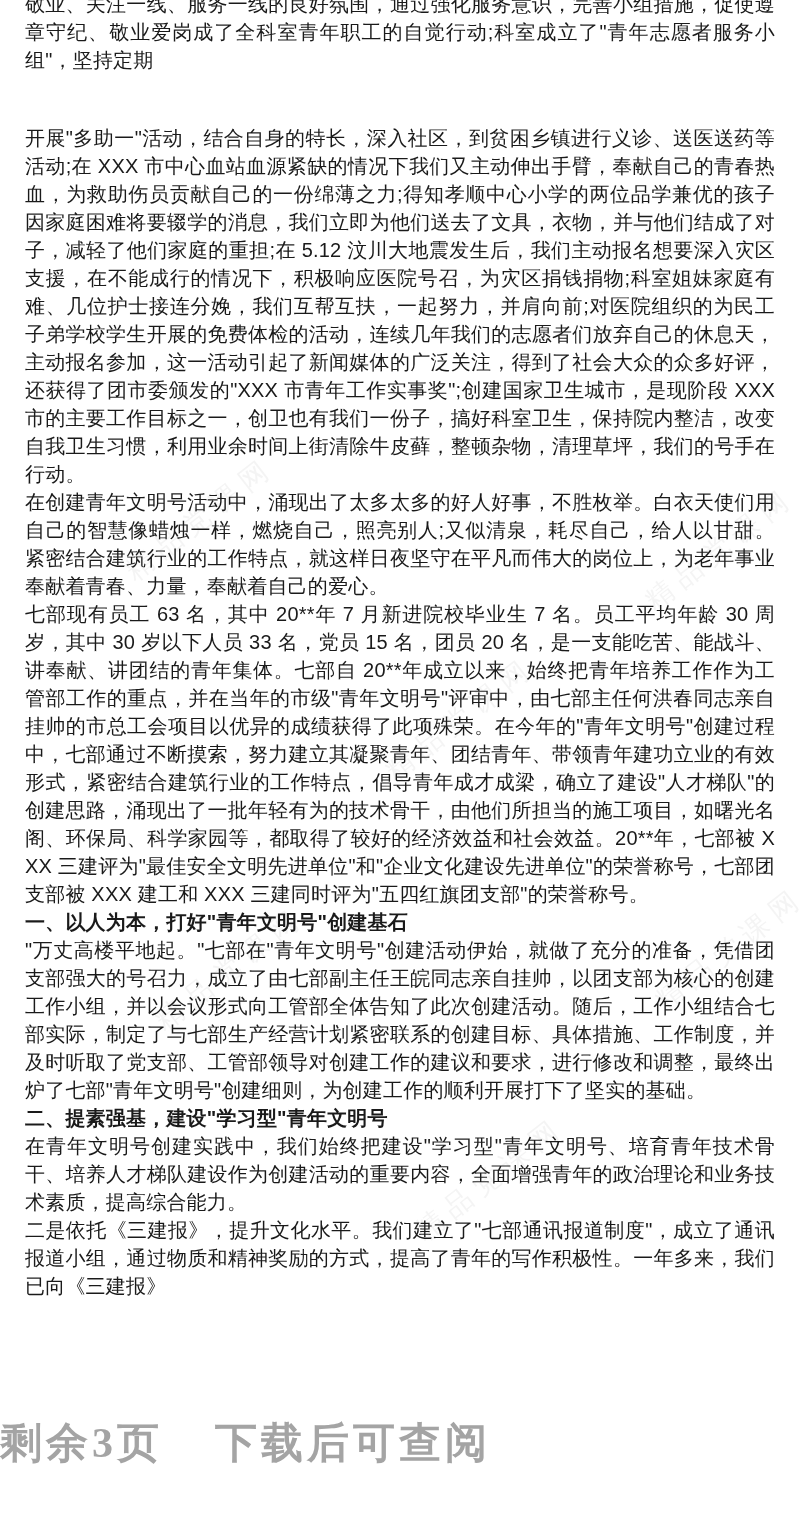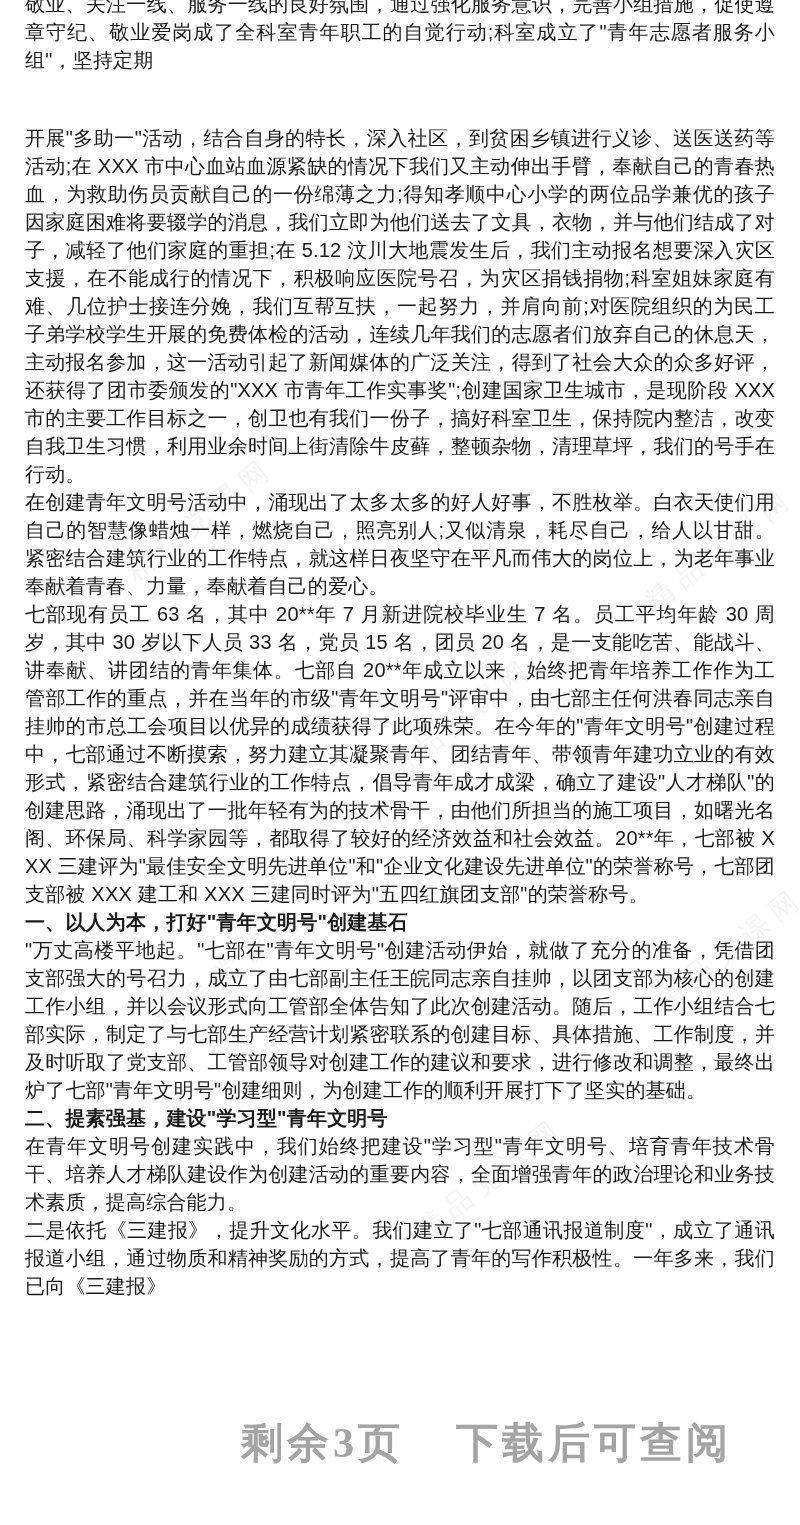--- a/index.html
+++ b/index.html
@@ -25,21 +25,21 @@
     line-height:28px;
     text-align:justify;
     text-justify:inter-ideograph;
     letter-spacing:0.2px;
     word-break:break-all;
   }
   .para.clipped{margin-bottom:50px;}
   .para.heading{font-weight:bold;text-align:left;}
   .footer{
     position:absolute;top:1418px;left:0;width:732px;
-    text-align:right;
+    text-align:left;
     font-family:"Liberation Serif", serif;
     font-weight:bold;
     font-size:42px;line-height:50px;
     color:var(--footer-color);
     letter-spacing:4px;
   }
   .footer .gap{display:inline-block;width:52px;}
   .watermark{
     position:absolute;
     font-size:28px;

